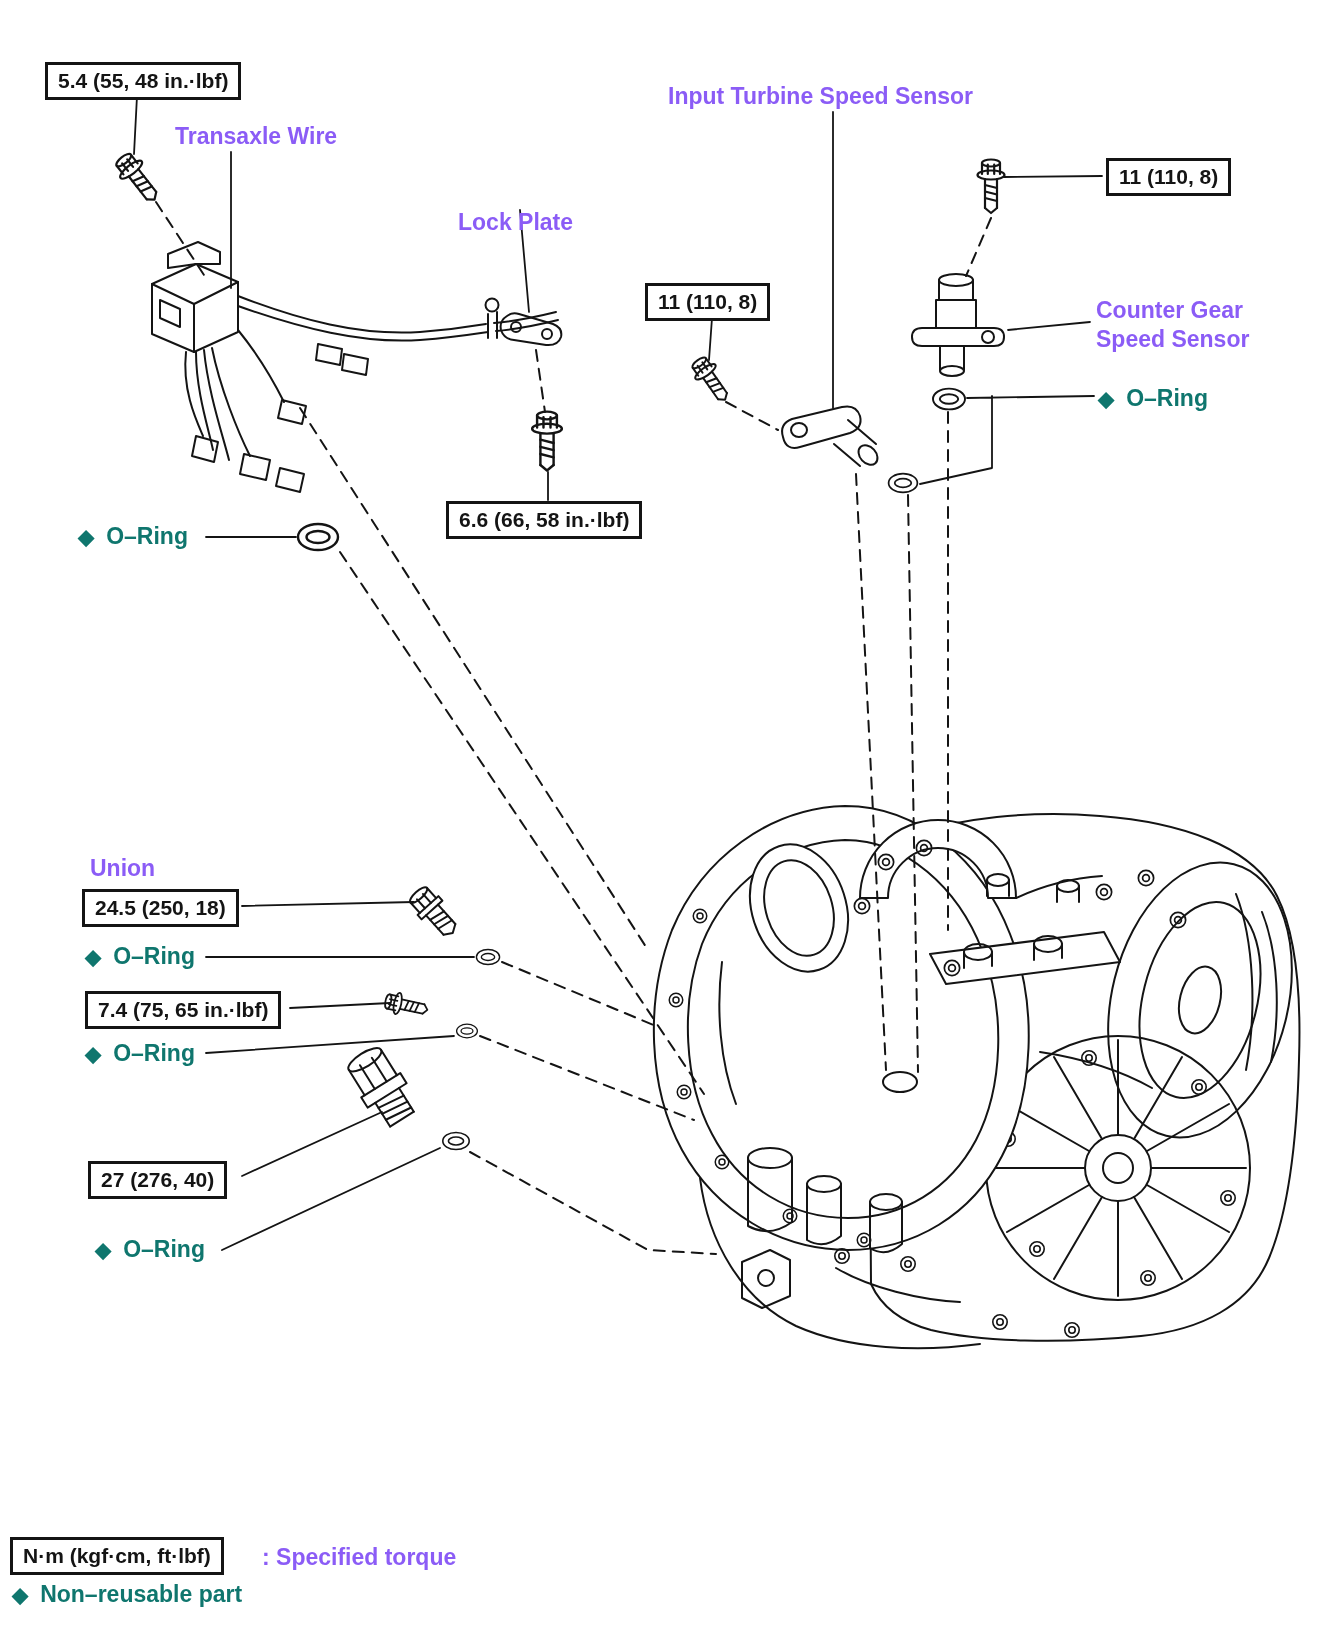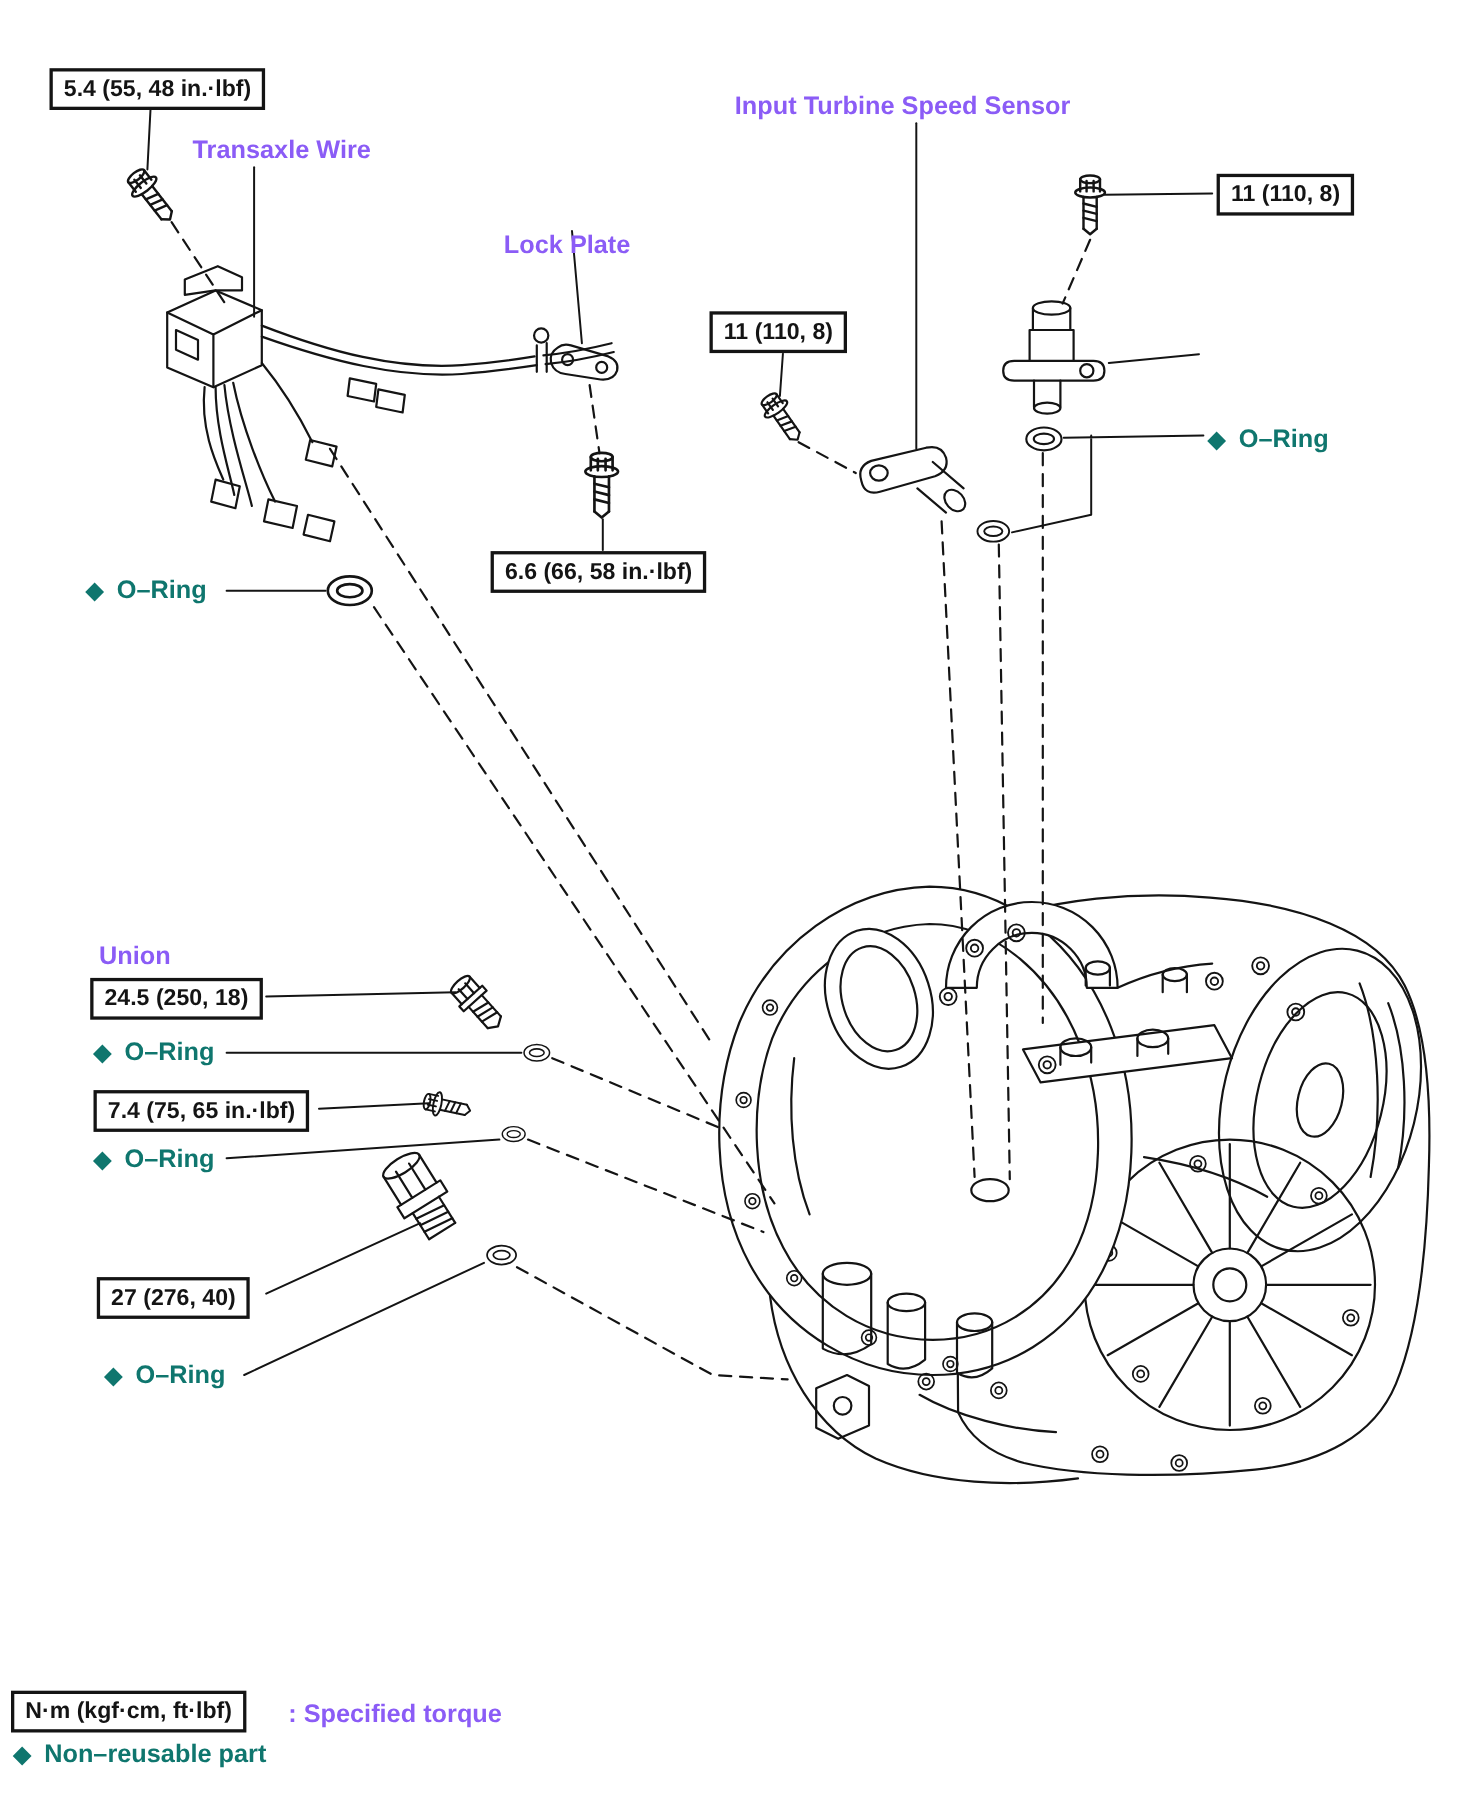--- a/index.html
+++ b/index.html
@@ -251,20 +251,21 @@
   <div class="callout" style="left:175px; top:122px;">Transaxle Wire</div>
 
   <div class="callout" style="left:458px; top:180px;margin-top:28px;">Lock Plate</div>
 
   <div class="callout" style="left:668px; top:82px;">Input Turbine Speed Sensor</div>
 
   <div class="torque-box" style="left:1106px; top:158px;">11 (110, 8)</div>
 
   <div class="torque-box" style="left:645px; top:283px;">11 (110, 8)</div>
 
+  <div class="callout two-line" style="left:1096px; top:296px;">Counter Gear Speed Sensor</div>
 
   <div class="oring-label" style="left:1098px; top:384px;">
     <span class="diamond">◆</span><span>O–Ring</span>
   </div>
 
   <div class="torque-box" style="left:446px; top:501px;">6.6 (66, 58 in.·lbf)</div>
 
   <div class="oring-label" style="left:78px; top:522px;">
     <span class="diamond">◆</span><span>O–Ring</span>
   </div>

